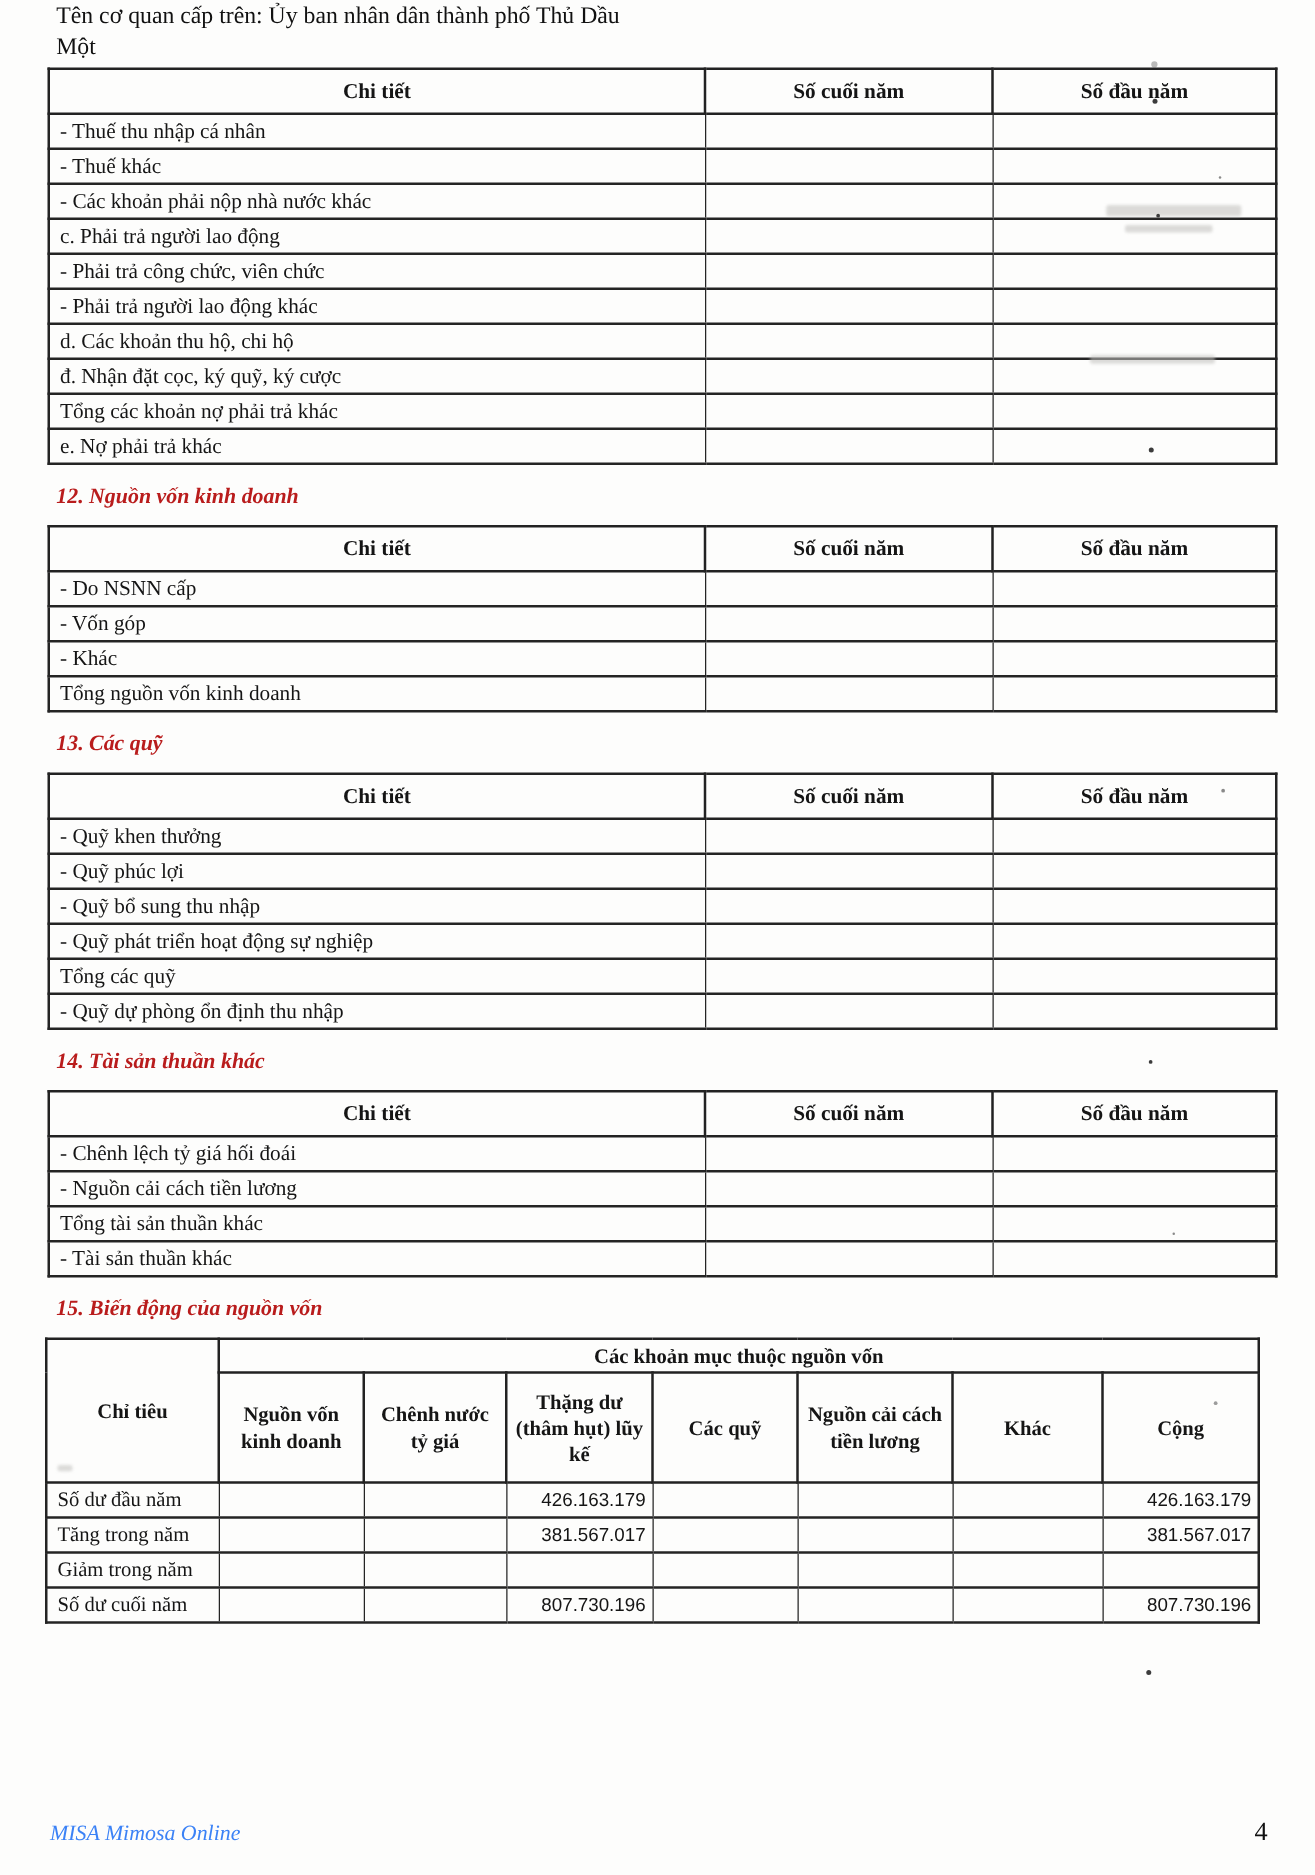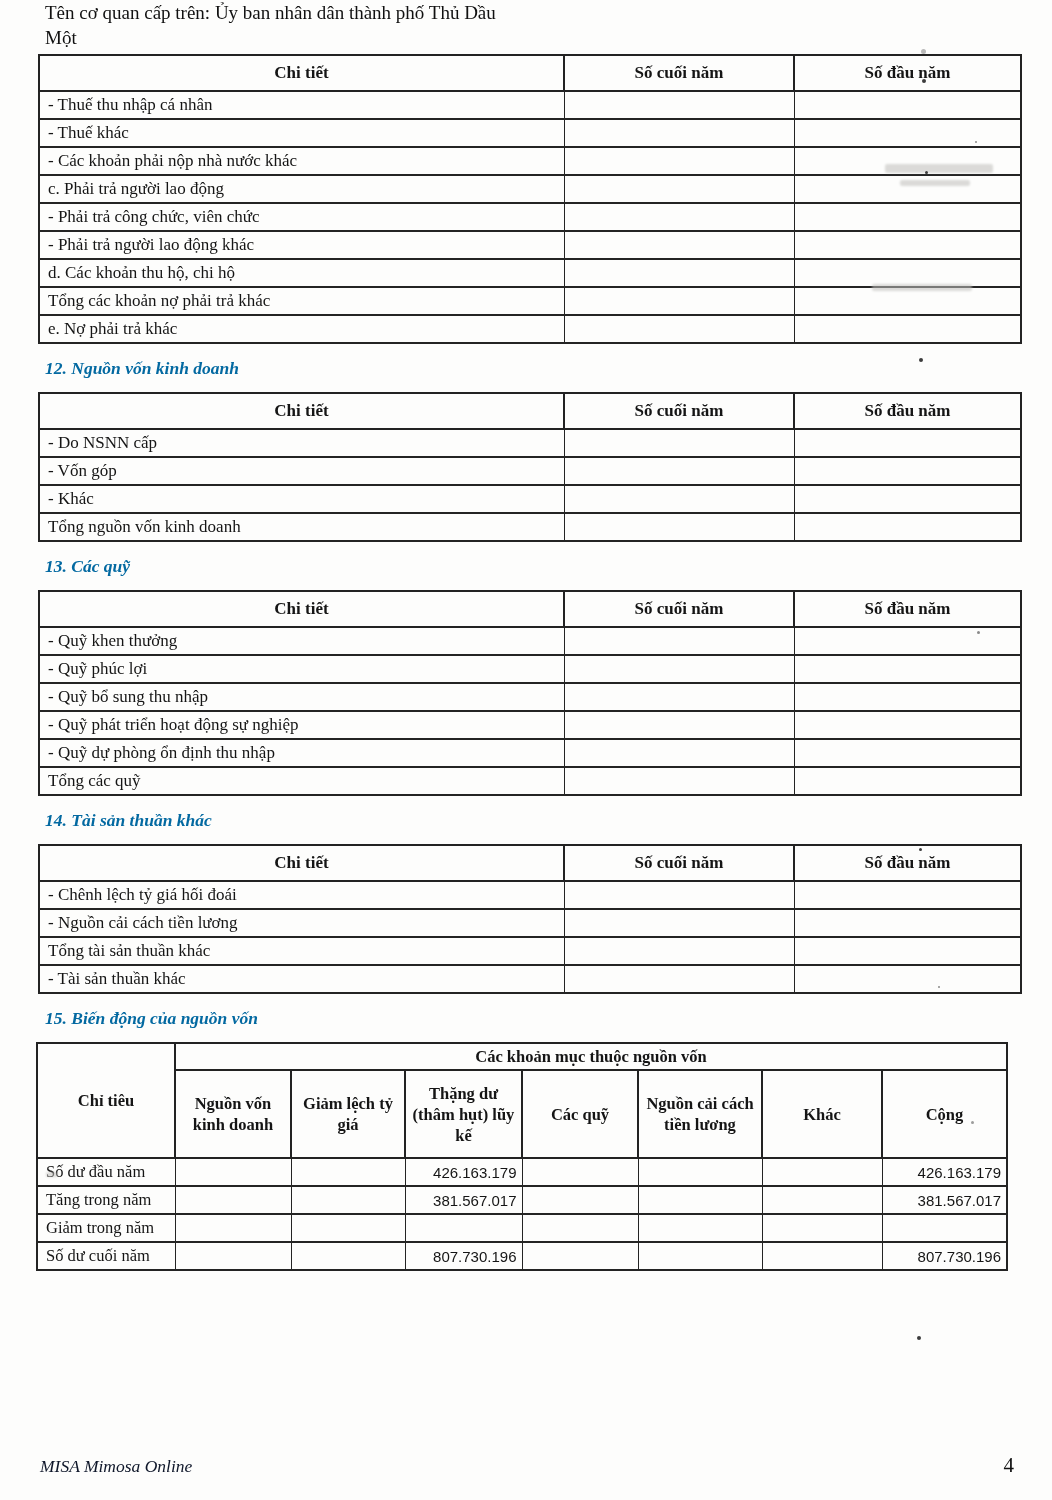--- a/index.html
+++ b/index.html
@@ -56,21 +56,21 @@
     text-align: right;
     font-family: "Liberation Sans", sans-serif;
     font-size: 15px;
     padding: 1px 5px;
   }
   .section-heading {
     margin: 14px 0 13px 45px;
     font-size: 17.5px;
     font-weight: bold;
     font-style: italic;
-    color: #0369a1;
+    color: #b91c1c;
   }
   
   table.movement {
     width: 970px;
     margin-left: 36px;
   }
   table.movement th { font-size: 16.5px; line-height: 21px; }
   table.movement th.span-head { height: 14px; }
   table.movement th.sub-head { height: 88px; }
   table.movement td.lbl { font-size: 16.5px; margin-top: 48px; }
@@ -85,21 +85,21 @@
   
   .footer {
     position: absolute;
     left: 40px;
     right: 38px;
     bottom: 22px;
     display: flex;
     justify-content: space-between;
     align-items: baseline;
   }
-  .brand { font-style: italic; font-size: 17.5px; color: #0f172a; }
+  .brand { font-style: italic; font-size: 17.5px; color: #3b82f6; }
   .pagenum { font-size: 21px; color: #111; }
   
   .dot { position: absolute; background: #3c3c3c; border-radius: 50%; }
   .smudge { position: absolute; background: #c0bfbc; opacity: .55; filter: blur(1.2px); border-radius: 2px; }
 </style>
 </head>
 <body>
 
 <div class="page">
 
@@ -151,20 +151,25 @@
           <td class="lbl">- Phải trả người lao động khác</td>
           <td class="num"></td>
           <td class="num"></td>
         </tr>
         <tr>
           <td class="lbl">d. Các khoản thu hộ, chi hộ</td>
           <td class="num"></td>
           <td class="num"></td>
         </tr>
         <tr>
+          <td class="lbl">đ. Nhận đặt cọc, ký quỹ, ký cược</td>
+          <td class="num"></td>
+          <td class="num"></td>
+        </tr>
+        <tr>
           <td class="lbl">Tổng các khoản nợ phải trả khác</td>
           <td class="num"></td>
           <td class="num"></td>
         </tr>
         <tr>
           <td class="lbl">e. Nợ phải trả khác</td>
           <td class="num"></td>
           <td class="num"></td>
         </tr>
       </tbody>
@@ -239,26 +244,26 @@
           <td class="lbl">- Quỹ bổ sung thu nhập</td>
           <td class="num"></td>
           <td class="num"></td>
         </tr>
         <tr>
           <td class="lbl">- Quỹ phát triển hoạt động sự nghiệp</td>
           <td class="num"></td>
           <td class="num"></td>
         </tr>
         <tr>
+          <td class="lbl">Tổng các quỹ</td>
+          <td class="num"></td>
+          <td class="num"></td>
+        </tr>
+        <tr>
           <td class="lbl">- Quỹ dự phòng ổn định thu nhập</td>
-          <td class="num"></td>
-          <td class="num"></td>
-        </tr>
-        <tr>
-          <td class="lbl">Tổng các quỹ</td>
           <td class="num"></td>
           <td class="num"></td>
         </tr>
       </tbody>
   </table>
 
   <div class="section-heading">14. Tài sản thuần khác</div>
 
   <table class="simple">
     <colgroup>
@@ -310,21 +315,21 @@
         <col class="m6">
         <col class="m7">
     </colgroup>
     <thead>
       <tr>
         <th rowspan="2" class="sub-head">Chỉ tiêu</th>
         <th colspan="7" class="span-head">Các khoản mục thuộc nguồn vốn</th>
       </tr>
       <tr>
         <th class="sub-head">Nguồn vốn kinh doanh</th>
-        <th class="sub-head">Giảm lệch tỷ giá</th>
+        <th class="sub-head">Chênh nước tỷ giá</th>
         <th class="sub-head">Thặng dư (thâm hụt) lũy kế</th>
         <th class="sub-head">Các quỹ</th>
         <th class="sub-head">Nguồn cải cách tiền lương</th>
         <th class="sub-head">Khác</th>
         <th class="sub-head">Cộng</th>
       </tr>
     </thead>
     <tbody>
         <tr>
           <td class="lbl">Số dư đầu năm</td>

